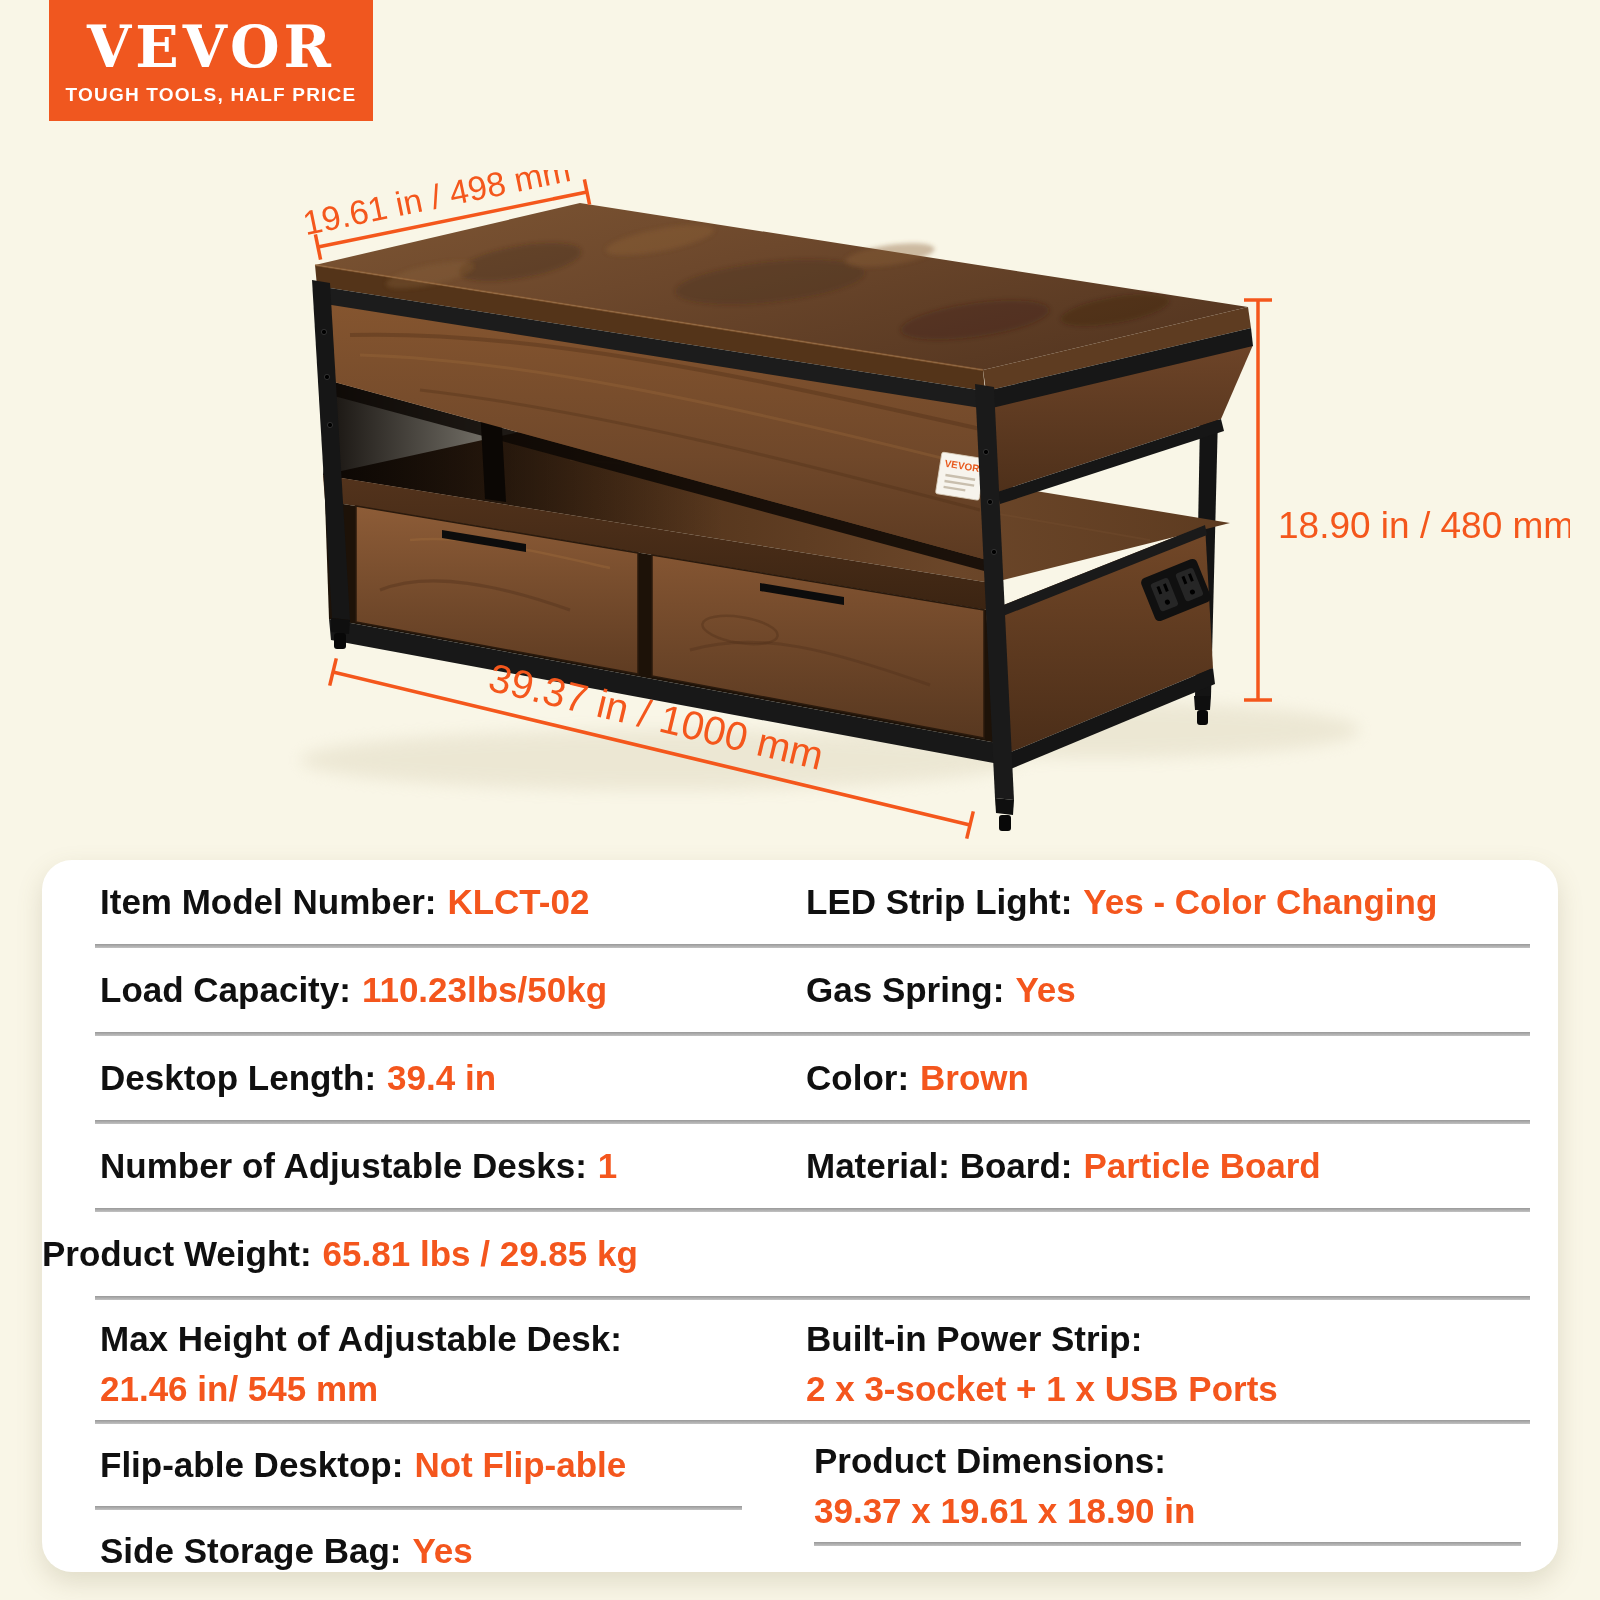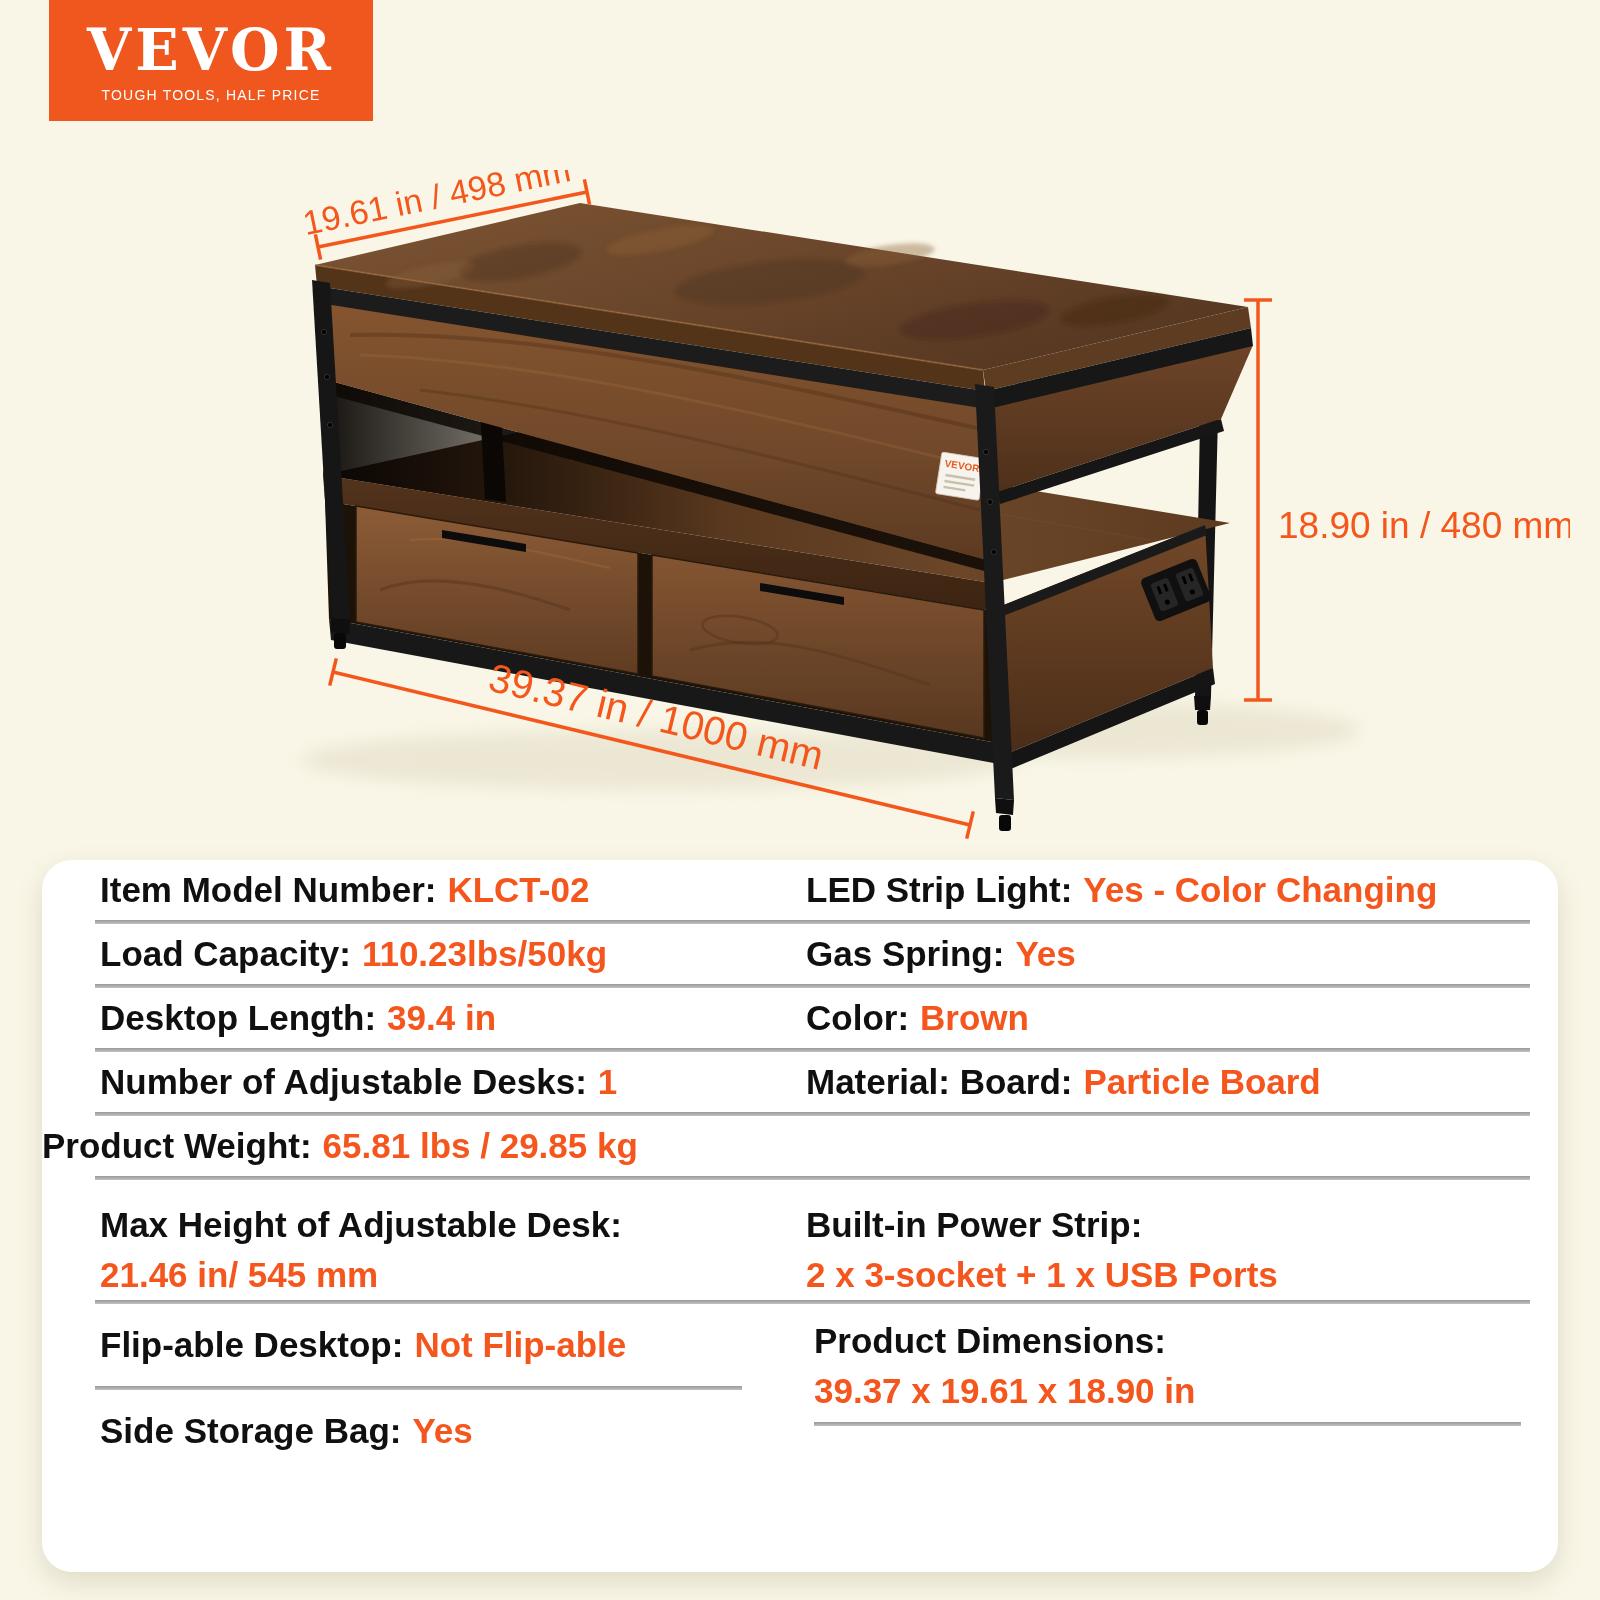--- a/index.html
+++ b/index.html
@@ -4,33 +4,33 @@
 <style>
   html,body{margin:0;padding:0;}
   body{width:1600px;height:1600px;background:#f9f6e7;font-family:"Liberation Sans",sans-serif;position:relative;overflow:hidden;}
   #canvas{position:absolute;inset:0;width:1600px;height:1600px;}
 
   
   .logo{position:absolute;left:49px;top:0;width:324px;height:121px;background:#f0571f;
         display:flex;flex-direction:column;align-items:center;justify-content:center;}
   .logo-brand{font-family:"DejaVu Serif",serif;font-weight:bold;color:#fff;font-size:57px;
         letter-spacing:4px;line-height:1;margin-top:2px;}
-  .logo-tagline{font-family:"Liberation Sans",sans-serif;font-weight:normal;color:#fff;
-        font-size:14px;letter-spacing:1.2px;margin-top:9px;white-space:nowrap;}
+  .logo-tagline{font-family:"Liberation Sans",sans-serif;font-weight:bold;color:#fff;
+        font-size:19px;letter-spacing:1.2px;margin-top:9px;white-space:nowrap;}
 
   
   .figure{position:absolute;left:270px;top:170px;width:1300px;height:680px;}
   .figure text{font-family:"Liberation Sans",sans-serif;}
 
   
   .spec-card{position:absolute;left:42px;top:860px;width:1516px;height:712px;background:#ffffff;
         border-radius:30px;box-shadow:0 10px 26px rgba(125,115,75,.20);
         font-weight:bold;font-size:35px;color:#101010;overflow:hidden;}
-  .srow{height:60px;display:flex;align-items:center;}
-  .srow.tall{height:120px;align-items:flex-end;}
+  .srow{height:84px;display:flex;align-items:center;}
+  .srow.tall{height:120px;align-items:center;}
   .cell{box-sizing:border-box;}
   .cl{flex:0 0 764px;padding-left:58px;}
   .cr{flex:1 1 auto;padding-right:28px;}
   .stack{padding-top:8px;line-height:50px;}
   .lbl{color:#101010;margin-right:11px;}
   .val{color:#f4561d;}
   .divider{height:4px;background:linear-gradient(180deg,#999999,#c2c2c2);}
   .divider.full{margin-left:53px;width:1435px;}
   .bottom{display:flex;height:212px;border-radius:8px;}
   .bcol{box-sizing:border-box;}

